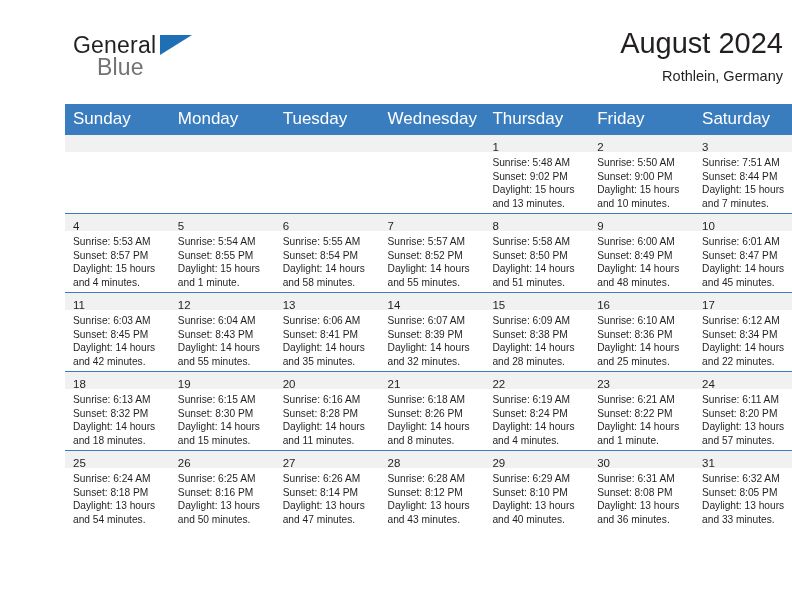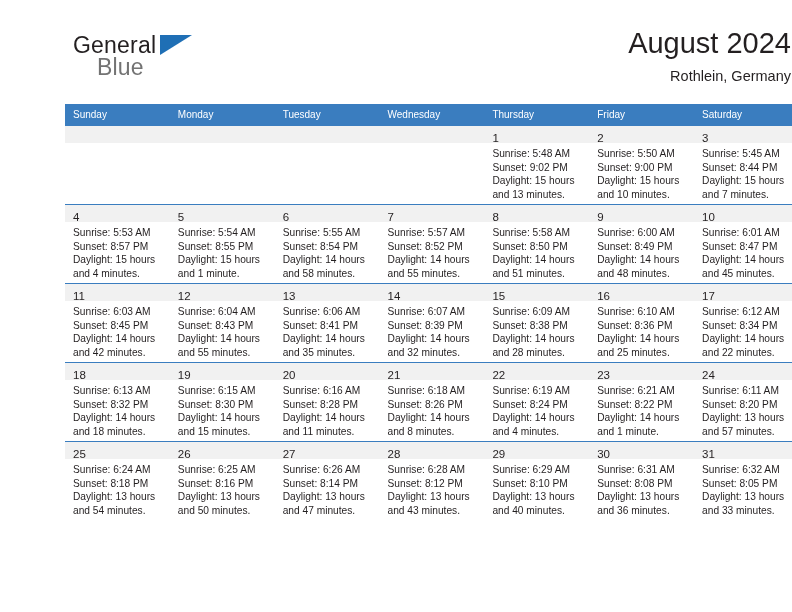--- a/index.html
+++ b/index.html
@@ -59,21 +59,21 @@
     position: absolute;
     left: 32px;
     top: 22px;
     font-size: 23px;
     letter-spacing: 0.2px;
     color: #737373;
     font-family: "Liberation Sans", sans-serif;
   }
   .title-block {
     position: absolute;
-    right: 8px;
+    right: 16px;
     top: 0;
     text-align: right;
   }
   .cal-title {
     font-size: 29px;
     color: #231f20;
     line-height: 34px;
     white-space: nowrap;
   }
   .cal-subtitle {
@@ -91,21 +91,21 @@
     left: 29px;
     top: 104px;
     width: 734px;
     border-collapse: collapse;
     table-layout: fixed;
   }
   .calendar th {
     background: #3a7dbf;
     color: #ffffff;
     font-weight: normal;
-    font-size: 10px;
+    font-size: 17px;
     text-align: left;
     padding: 5px 0 5px 8px;
     height: 11px;
     border: none;
   }
   .calendar td {
     vertical-align: top;
     padding: 0;
     border: none;
     border-top: 1px solid #3a7dbf;
@@ -216,21 +216,21 @@
                 <div class="cell-line">Sunset: 9:00 PM</div>
                 <div class="cell-line">Daylight: 15 hours</div>
                 <div class="cell-line">and 10 minutes.</div>
               </div>
             </div>
           </td>
           <td>
             <div class="cell-inner">
               <div class="daynum-strip"><span class="daynum">3</span></div>
               <div class="cell-body">
-                <div class="cell-line">Sunrise: 5:45 AM</div>
+                <div class="cell-line">Sunrise: 7:51 AM</div>
                 <div class="cell-line">Sunset: 8:44 PM</div>
                 <div class="cell-line">Daylight: 15 hours</div>
                 <div class="cell-line">and 7 minutes.</div>
               </div>
             </div>
           </td>
         </tr>
         <tr class="week">
           <td>
             <div class="cell-inner">

